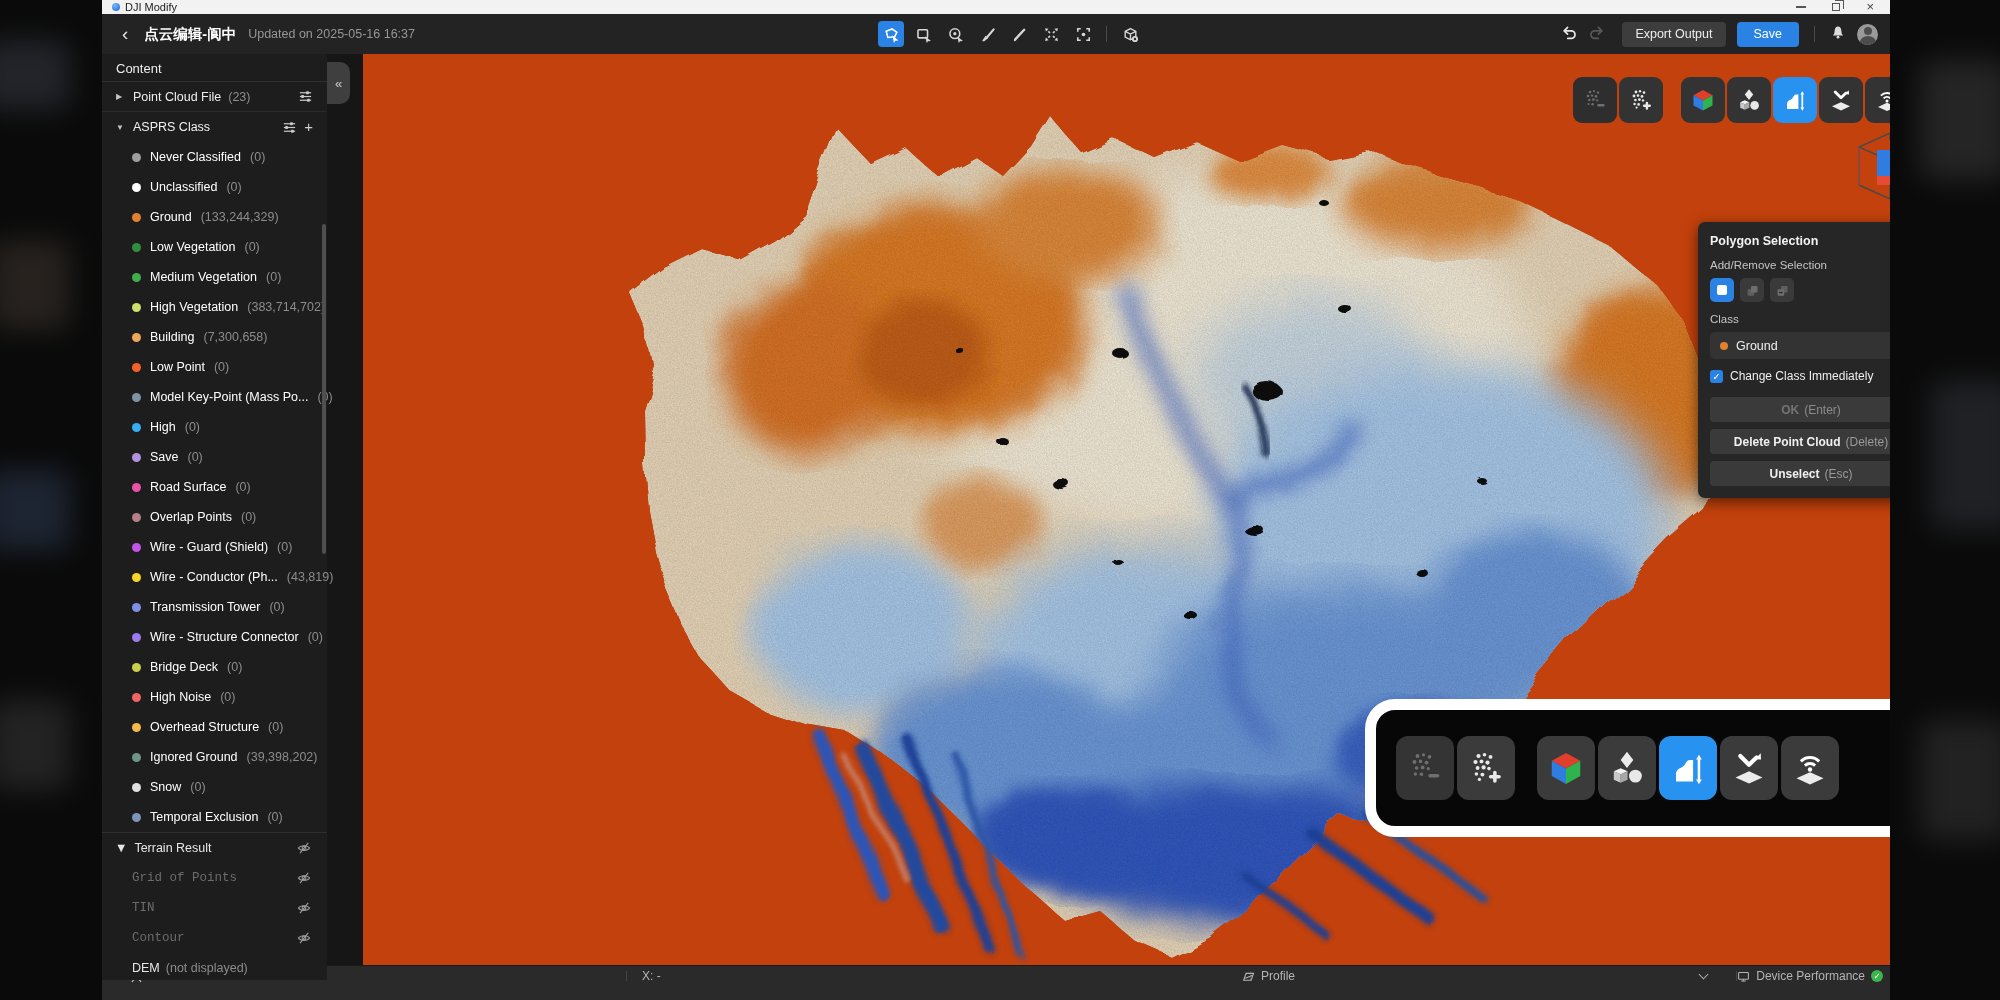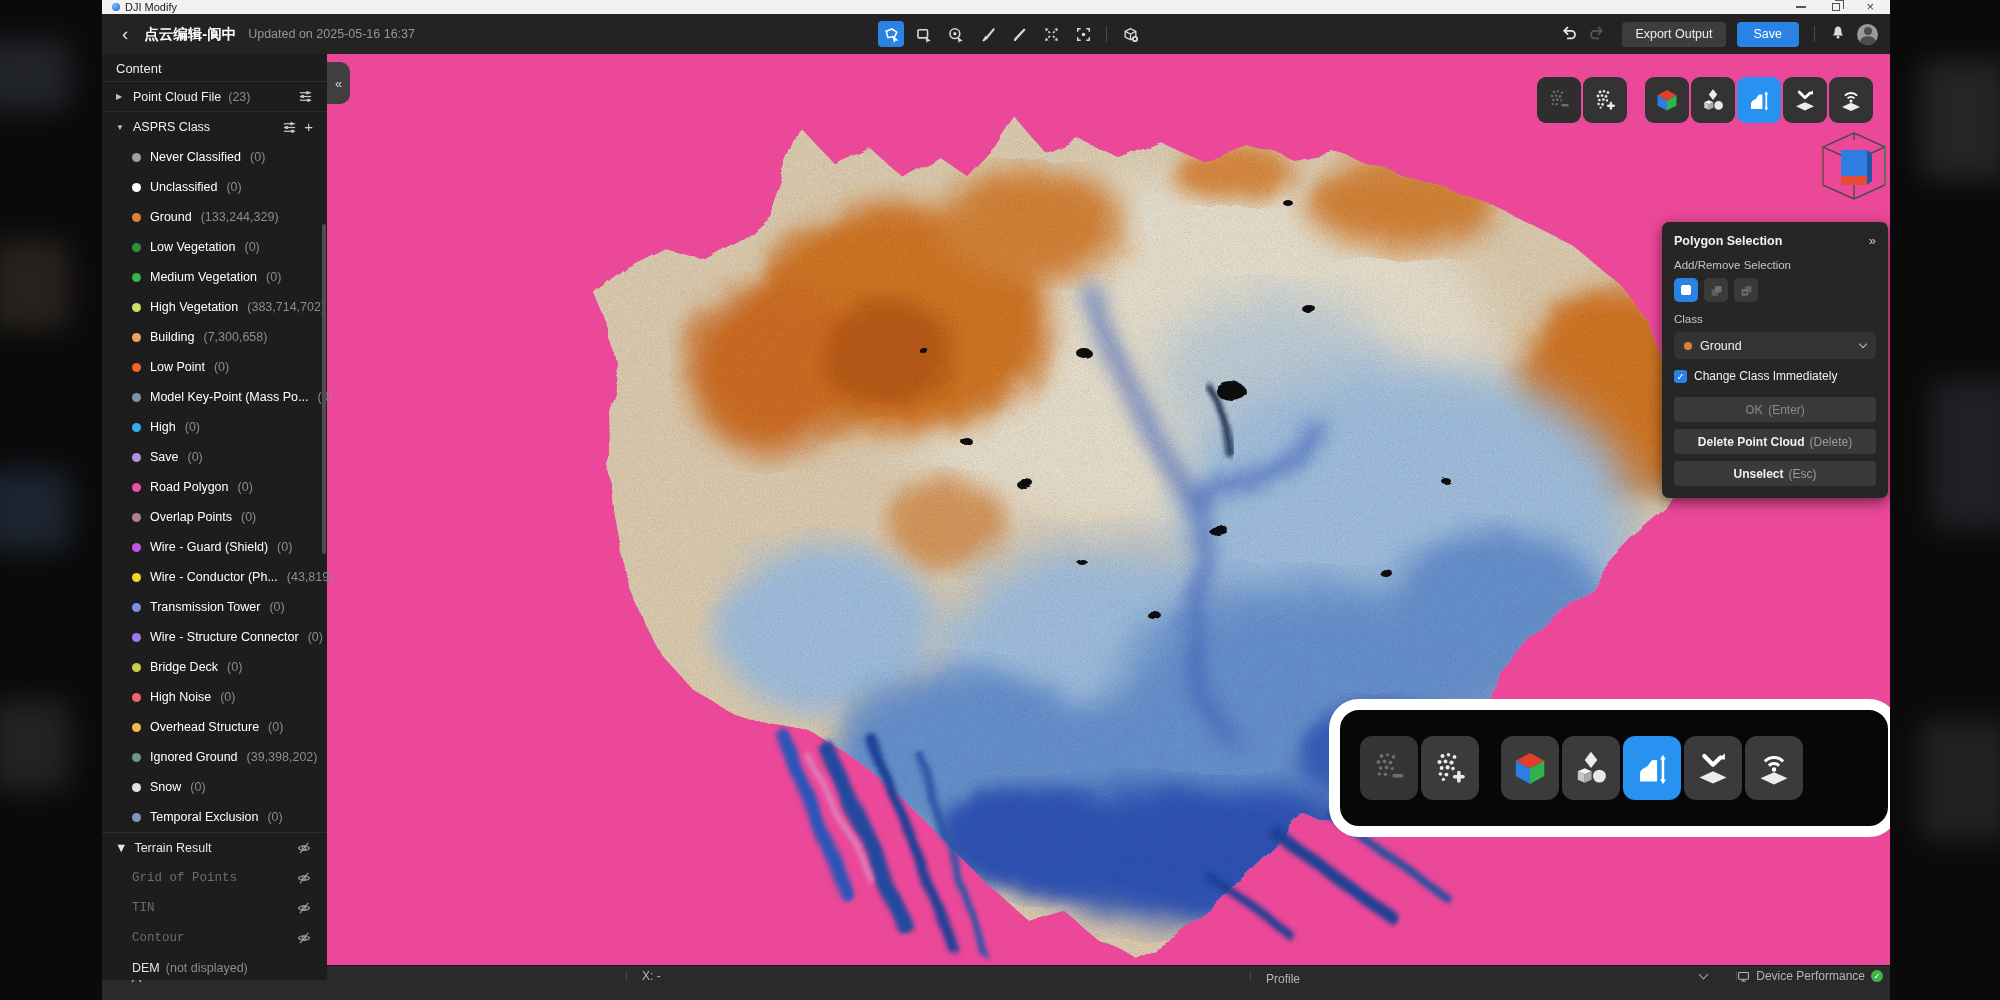--- a/index.html
+++ b/index.html
@@ -73,21 +73,21 @@
   .ter-row .t-lbl { flex:1;font-family:Liberation Mono, monospace; }
   .ter-row.dim .t-lbl { color:#6c6c6c; }
   .eye { color:#9a9a9a; display:flex; } .eye svg { width:14px; height:14px; }
   .dem-note { color:#8c8c8c; margin-left:6px; }
   .sb-scroll { position:absolute; right:1px; top:170px; width:4px; height:330px; border-radius:2px; background:#4f4f4f; }
   .collapse-tab { position:absolute; left:225px; top:8px; width:23px; height:42px; background:#3f3f3f;
     border-radius:0 10px 10px 0; display:flex; align-items:center; justify-content:center;
     color:#cfcfcf; font-size:13px; z-index:4; }
 
   
-  .canvas { position:relative; flex:1; background:#ec4899; overflow:hidden; }
+  .canvas { position:relative; flex:1; background:#c2410c; overflow:hidden;margin-left:36px; }
   .terrain { position:absolute; left:0; top:0; width:1563px; height:926px; }
 
   
   .viewbar { position:absolute; left:1210px; top:23px; display:flex; gap:18px; }
   .vgroup { display:flex; gap:2px; }
   .vt-btn { width:44px; height:46px; border-radius:9px; background:#333; display:flex; align-items:center; justify-content:center; }
   .vt-btn.dim { background:#2e2e2e; color:#6f6f6f; }
   .vt-btn .ic { width:24px; height:24px; }
   .vt-btn.on { background:#2792f0; }
   .pts { color:#e9e9e9; }
@@ -480,21 +480,21 @@
               <span class="cls-label">High</span>
               <span class="cls-count">(0)</span>
             </div>
             <div class="cls-row">
               <span class="dot" style="background: rgb(177, 147, 221);"></span>
               <span class="cls-label">Save</span>
               <span class="cls-count">(0)</span>
             </div>
             <div class="cls-row">
               <span class="dot" style="background: rgb(234, 82, 168);"></span>
-              <span class="cls-label">Road Polygon</span>
+              <span class="cls-label">Road Surface</span>
               <span class="cls-count">(0)</span>
             </div>
             <div class="cls-row">
               <span class="dot" style="background: rgb(181, 127, 138);"></span>
               <span class="cls-label">Overlap Points</span>
               <span class="cls-count">(0)</span>
             </div>
             <div class="cls-row">
               <span class="dot" style="background: rgb(194, 85, 232);"></span>
               <span class="cls-label">Wire - Guard (Shield)</span>
@@ -838,21 +838,21 @@
     <div class="statusbar">
       <span class="st" style="left:28px;">
         <svg>
             <use href="#i-axis"></use>
           </svg>
         <span>WGS 84 / UTM zone 48N</span>
       </span>
       <span class="st-sep" style="left:524px;"></span>
       <span class="st" style="left:540px;">X: -</span>
       <span class="st-sep" style="left:1148px;"></span>
-      <span class="st" style="left:1164px;flex-direction:column;">
+      <span class="st" style="left:1140px;">
         <svg>
             <use href="#i-profile"></use>
           </svg>
         <span>Profile</span>
       </span>
       <span class="st" style="left:1598px;">
           <span class="st-chevron"></span>
         </span>
       <span class="st-sep" style="left:1634px;"></span>
       <span class="st" style="right:7px;">

